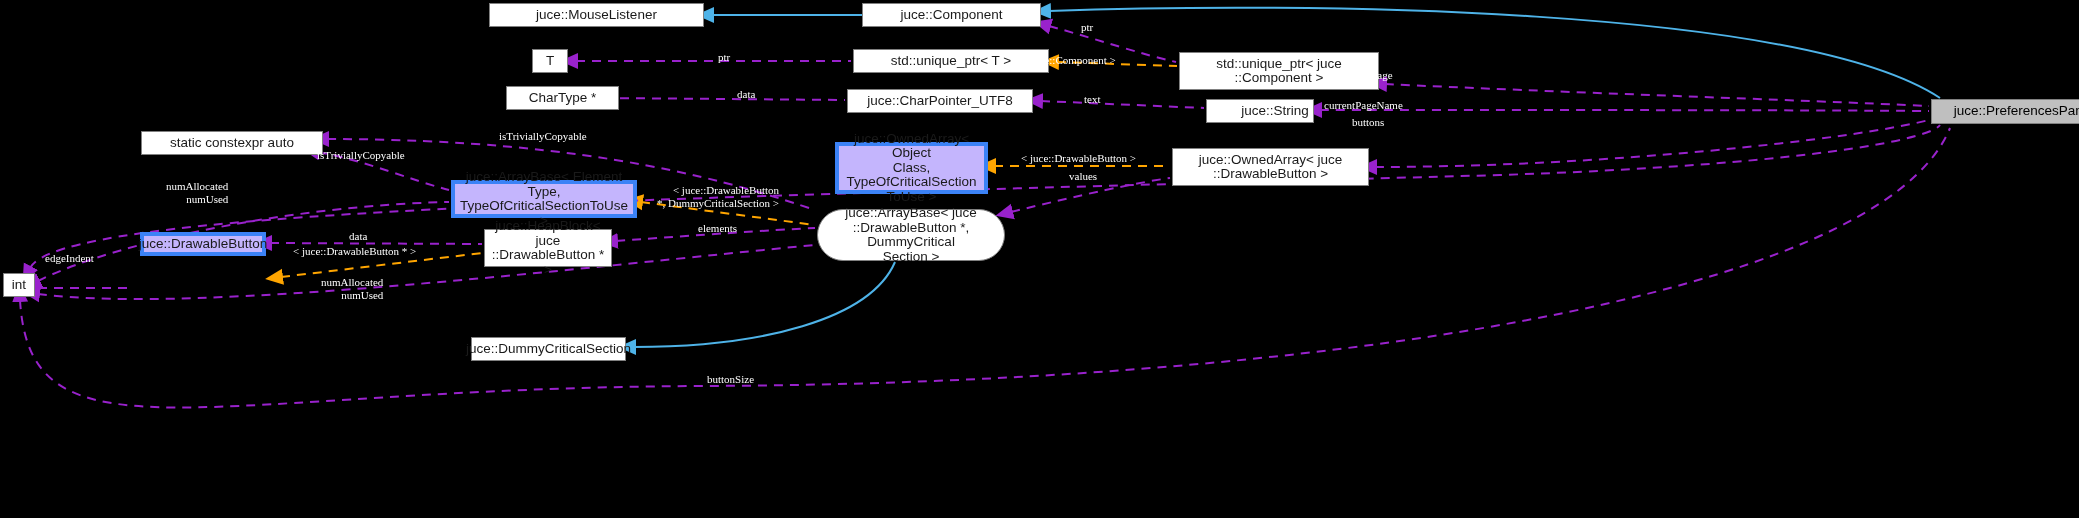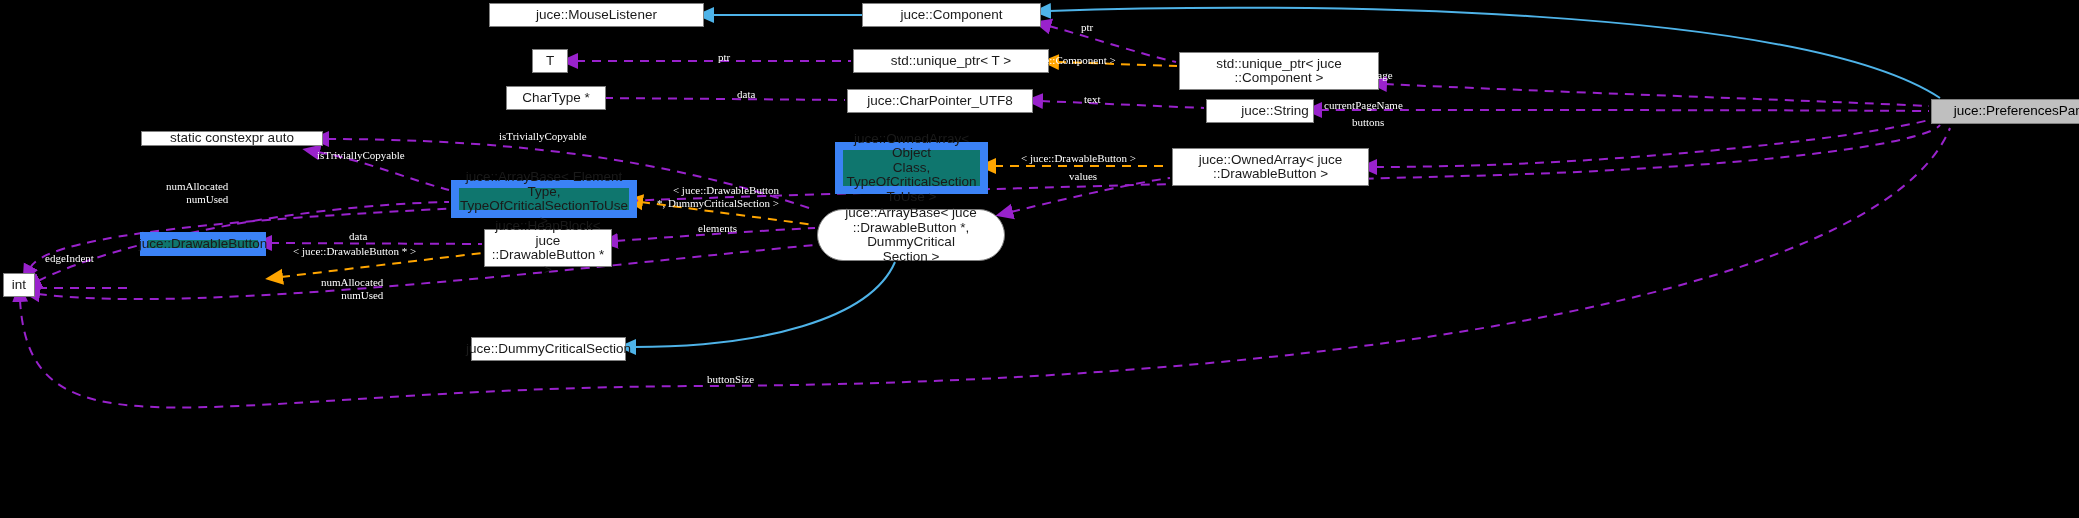--- a/index.html
+++ b/index.html
@@ -33,22 +33,22 @@
     font-size: 13.5px;
     line-height: 14.5px;
     color: #1a1a1a;
     background: #ffffff;
     border: 1px solid #808080;
     padding: 2px 5px;
     white-space: pre-line;
     z-index: 5;
   }
   .node.tmpl {
-    background: #0f766e;
-    border: 8px solid #3b82f6;
+    background: #c4b5fd;
+    border: 4px solid #3b82f6;
   }
   .node.focus {
     background: #bfbfbf;
     border: 1px solid #808080;
     color: #000000;
   }
   .edge-label {
     position: absolute;
     color: #ffffff;
     font-size: 11px;
@@ -130,29 +130,29 @@
 
   <div class="node" style="left:862px;top:3px;width:179px;height:24px;">juce::Component</div>
 
   <div class="node" style="left:532px;top:49px;width:36px;height:24px;">T</div>
 
   <div class="node" style="left:853px;top:49px;width:196px;height:24px;">std::unique_ptr&lt; T &gt;</div>
 
   <div class="node" style="left:1179px;top:52px;width:200px;height:38px;">std::unique_ptr&lt; juce
 ::Component &gt;</div>
 
-  <div class="node" style="left:506px;top:86px;width:100px;height:24px;">CharType *</div>
+  <div class="node" style="left:506px;top:86px;width:113px;height:24px;">CharType *</div>
 
   <div class="node" style="left:847px;top:89px;width:186px;height:24px;">juce::CharPointer_UTF8</div>
 
   <div class="node" style="left:1206px;top:99px;width:108px;height:24px;padding-left:35px;">juce::String</div>
 
   <div class="node focus" style="left:1931px;top:99px;width:185px;height:25px;">juce::PreferencesPanel</div>
 
-  <div class="node" style="left:141px;top:131px;width:182px;height:15px;">static constexpr auto</div>
+  <div class="node" style="left:141px;top:131px;width:182px;height:24px;">static constexpr auto</div>
 
   <div class="node tmpl" style="left:835px;top:142px;width:153px;height:52px;">juce::OwnedArray&lt; Object
 Class, TypeOfCriticalSection
 ToUse &gt;</div>
 
   <div class="node" style="left:1172px;top:148px;width:197px;height:38px;">juce::OwnedArray&lt; juce
 ::DrawableButton &gt;</div>
 
   <div class="node tmpl" style="left:451px;top:180px;width:186px;height:38px;">juce::ArrayBase&lt; Element
 Type, TypeOfCriticalSectionToUse &gt;</div>

